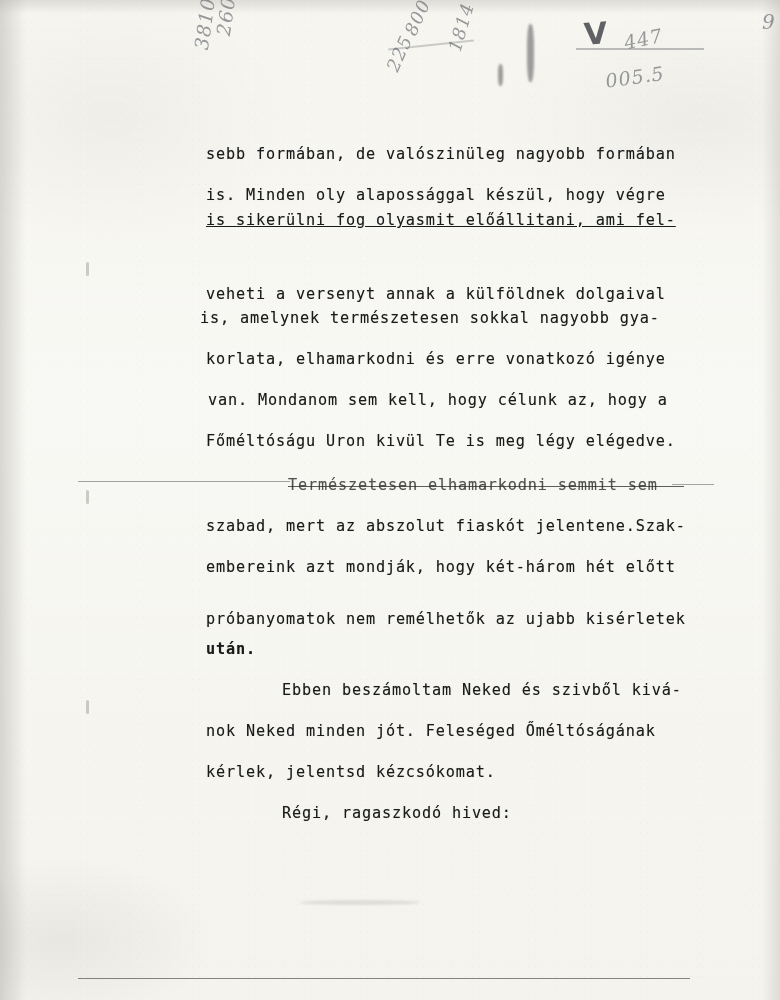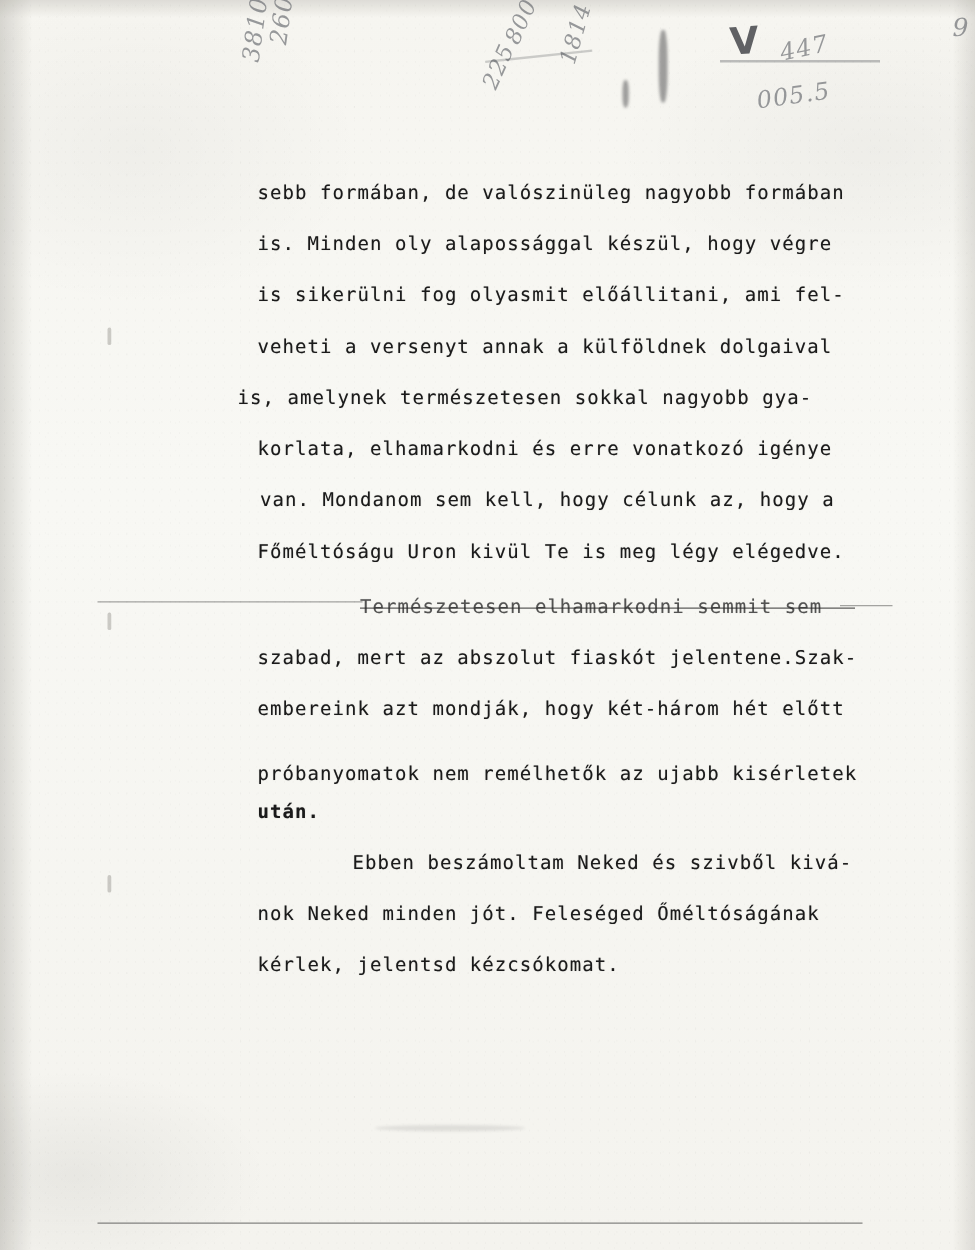--- a/index.html
+++ b/index.html
@@ -176,37 +176,38 @@
   <div class="hand" style="left:604px; top:70px; font-size:19px; transform:rotate(-8deg); transform-origin:left top;">005.5</div>
   <div class="hand" style="left:762px; top:10px; font-size:20px;">9</div>
 
   <div class="vmark" style="left:584px; top:16px; font-size:30px; transform:rotate(-4deg);">V</div>
   <div class="hand" style="left:576px; top:48px; width:128px; height:2px; background:rgba(70,72,78,0.55); opacity:0.6;"></div>
   <div class="hand" style="left:388px; top:44px; width:86px; height:2px; background:rgba(70,72,78,0.45); opacity:0.55; transform:rotate(-6deg);"></div>
 
   <div class="body">
     <div class="line" style="left:206px; top:145px;">sebb formában, de valószinüleg nagyobb formában</div>
     <div class="line" style="left:206px; top:186px;">is. Minden oly alapossággal készül, hogy végre</div>
-    <div class="line" style="left:206px; top:227px;">is sikerülni fog olyasmit előállitani, ami fel-</div>
-    <div class="line" style="left:206px; top:268px;">veheti a versenyt annak a külföldnek dolgaival</div>
-    <div class="line" style="left:190px; top:309px;">is, amelynek természetesen sokkal nagyobb gya-</div>
+    <div class="line" style="left:206px; top:211px;text-decoration:underline;">is sikerülni fog olyasmit előállitani, ami fel-</div>
+    <div class="line" style="left:206px; top:285px;">veheti a versenyt annak a külföldnek dolgaival</div>
+    <div class="line" style="left:200px; top:309px;">is, amelynek természetesen sokkal nagyobb gya-</div>
     <div class="line" style="left:206px; top:350px;">korlata, elhamarkodni és erre vonatkozó igénye</div>
     <div class="line" style="left:208px; top:391px;">van. Mondanom sem kell, hogy célunk az, hogy a</div>
     <div class="line" style="left:206px; top:432px;">Főméltóságu Uron kivül Te is meg légy elégedve.</div>
 
     <div class="line struck" style="left:288px; top:476px;">Természetesen elhamarkodni semmit sem</div>
 
     <div class="line" style="left:206px; top:517px;">szabad, mert az abszolut fiaskót jelentene.Szak-</div>
     <div class="line" style="left:206px; top:558px;">embereink azt mondják, hogy két-három hét előtt</div>
     <div class="line" style="left:206px; top:610px;">próbanyomatok nem remélhetők az ujabb kisérletek</div>
     <div class="line" style="left:206px; top:640px;font-weight:bold;">után.</div>
 
     <div class="line" style="left:282px; top:681px;">Ebben beszámoltam Neked és szivből kivá-</div>
     <div class="line" style="left:206px; top:722px;">nok Neked minden jót. Feleséged Őméltóságának</div>
     <div class="line" style="left:206px; top:763px;">kérlek, jelentsd kézcsókomat.</div>
+    <div class="line" style="left:282px; top:804px;">Régi, ragaszkodó hived:</div>
   </div>
 
   <div class="strike-rule" style="left:288px; top:486px; width:396px;"></div>
   <div class="strike-rule thin" style="left:78px; top:481px; width:212px;"></div>
   <div class="strike-rule thin" style="left:672px; top:484px; width:42px;"></div>
 
   <div class="bottom-rule"></div>
 </div>
 
 </body></html>

